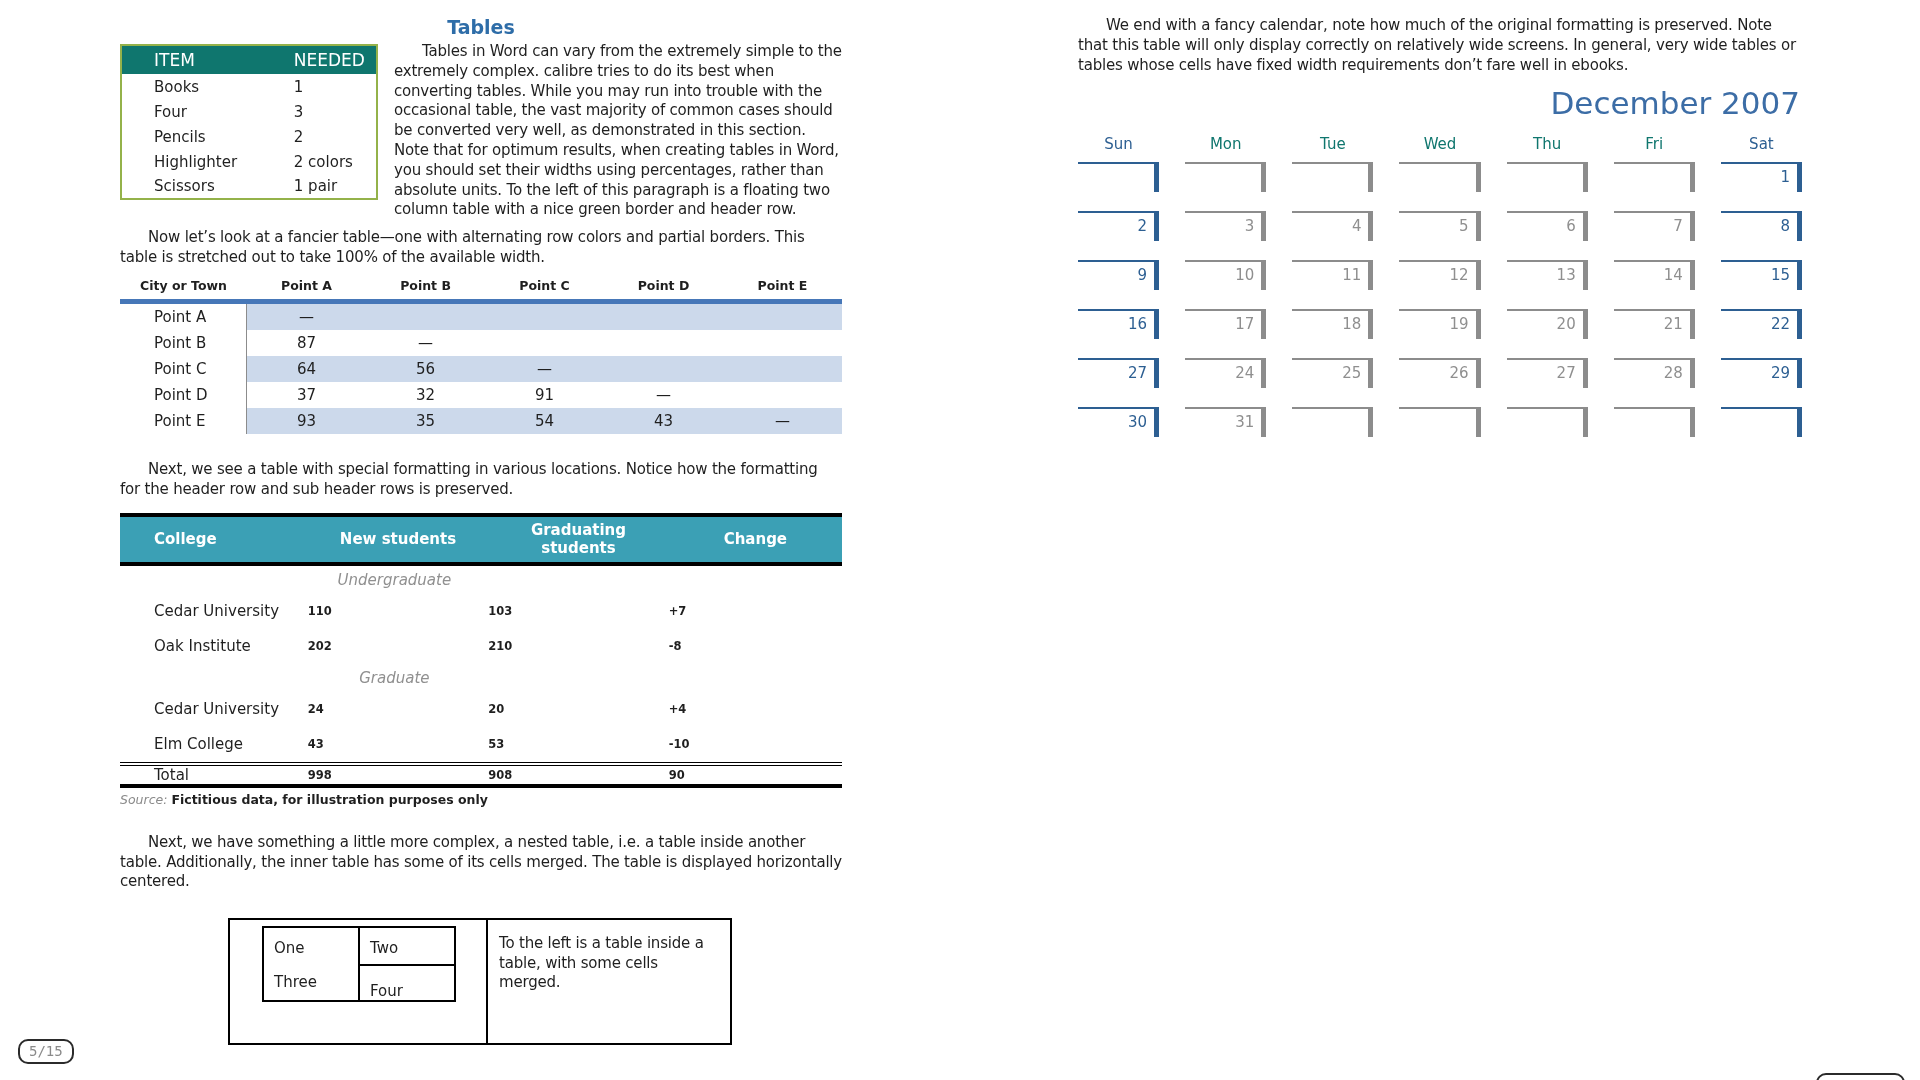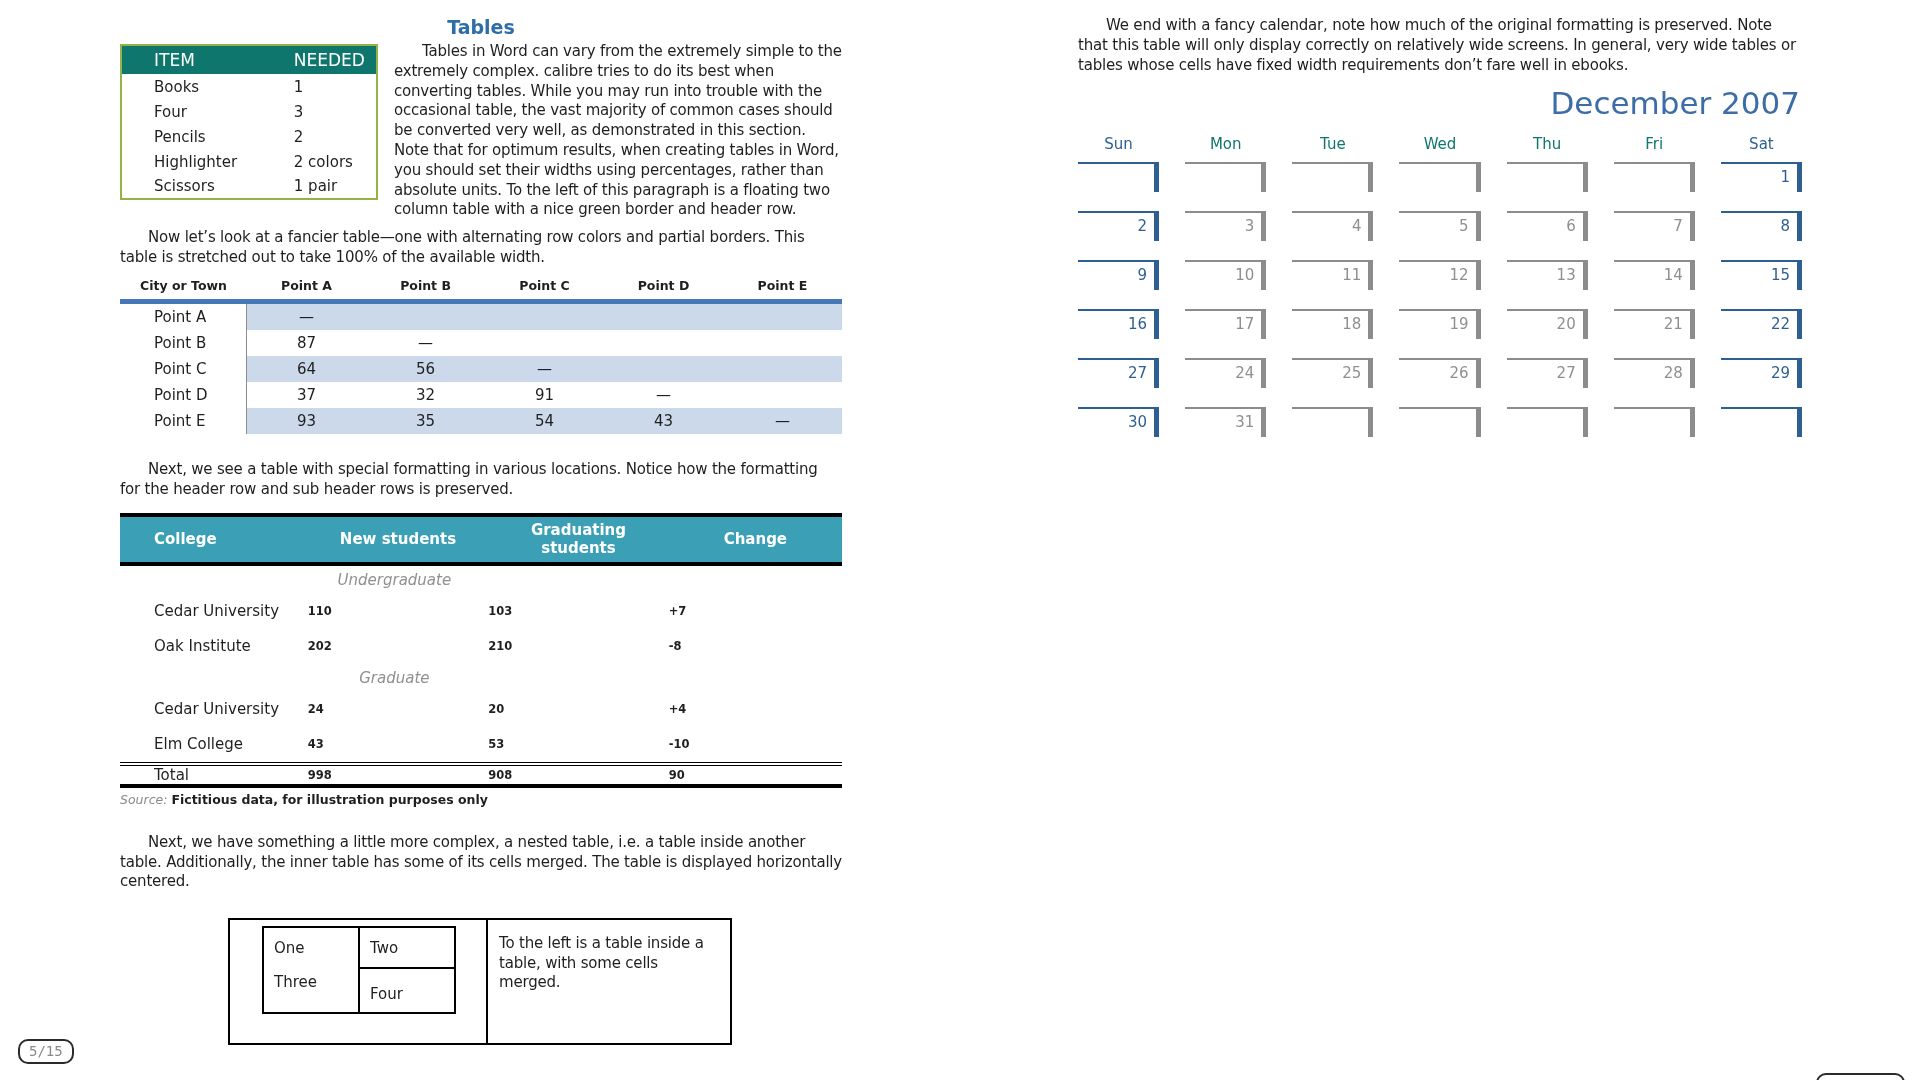--- a/index.html
+++ b/index.html
@@ -53,21 +53,21 @@
   .source-line .src { font-style:italic; color:#8a8a8a; font-weight:normal; }
   .source-line .srctext { font-weight:bold; color:#1f1f1f; }
 
   .para4 { margin-top:26px; }
 
   
   .outer-table { margin-left:108px; margin-top:26px; width:504px; height:127px;
                  border:2px solid #000; display:flex; }
   .outer-left { width:258px; border-right:2px solid #000; padding:6px 0 0 32px; }
   .outer-right { flex:1; padding:14px 8px 16px 11px; font-size:15px; line-height:1.3; letter-spacing:-0.2px; }
-  .inner-table { width:194px; height:88px; border:2px solid #000; display:flex; font-size:15px; }
+  .inner-table { width:194px; height:76px; border:2px solid #000; display:flex; font-size:15px; }
   .inner-left { width:96px; border-right:2px solid #000; padding-left:10px; }
   .inner-left .one { padding-top:11px; }
   .inner-left .three { margin-top:16px; }
   .inner-right { flex:1; display:flex; flex-direction:column; }
   .cell-two { height:41px; border-bottom:2px solid #000; padding:11px 0 0 10px; }
   .cell-four { flex:1; padding:16px 0 0 10px; }
 
   
   .right-col { position:absolute; left:1078px; top:16px; width:724px; }
   .cal-title { text-align:right; padding-right:2px; color:#3c6da6; font-size:31px; margin-top:10px; }

